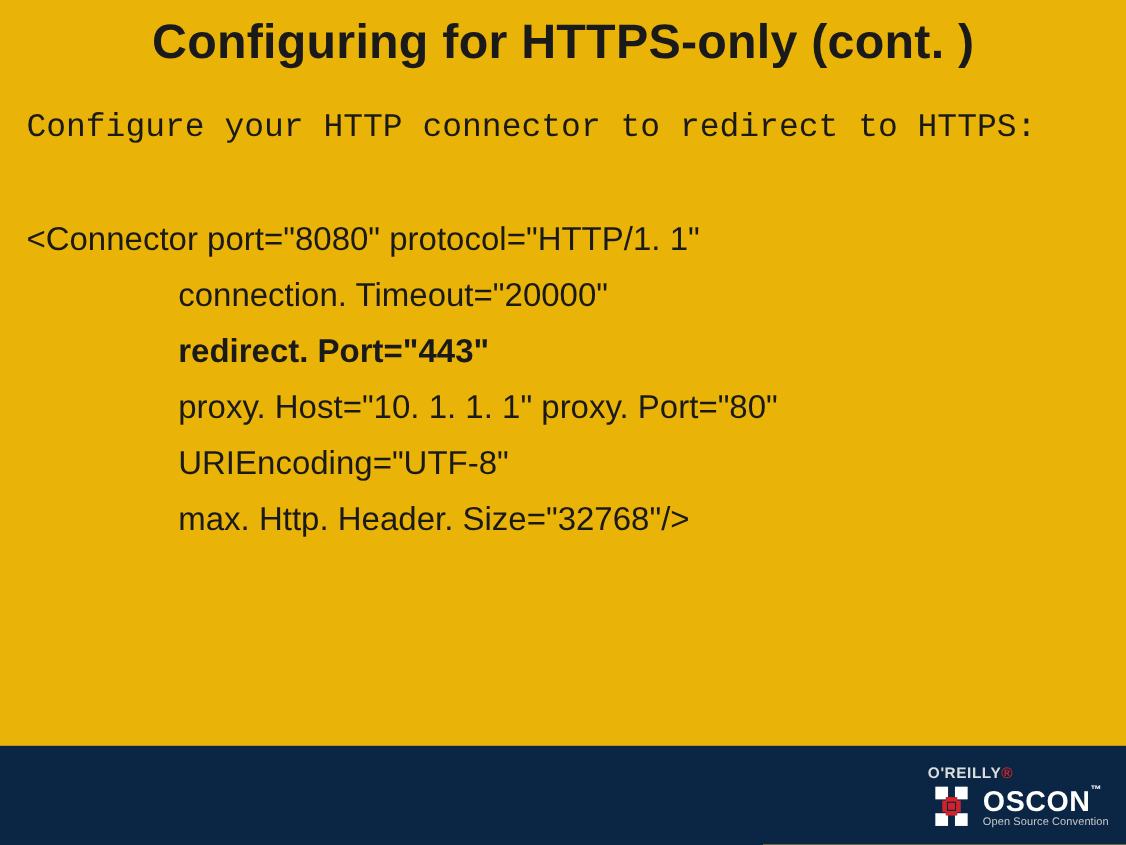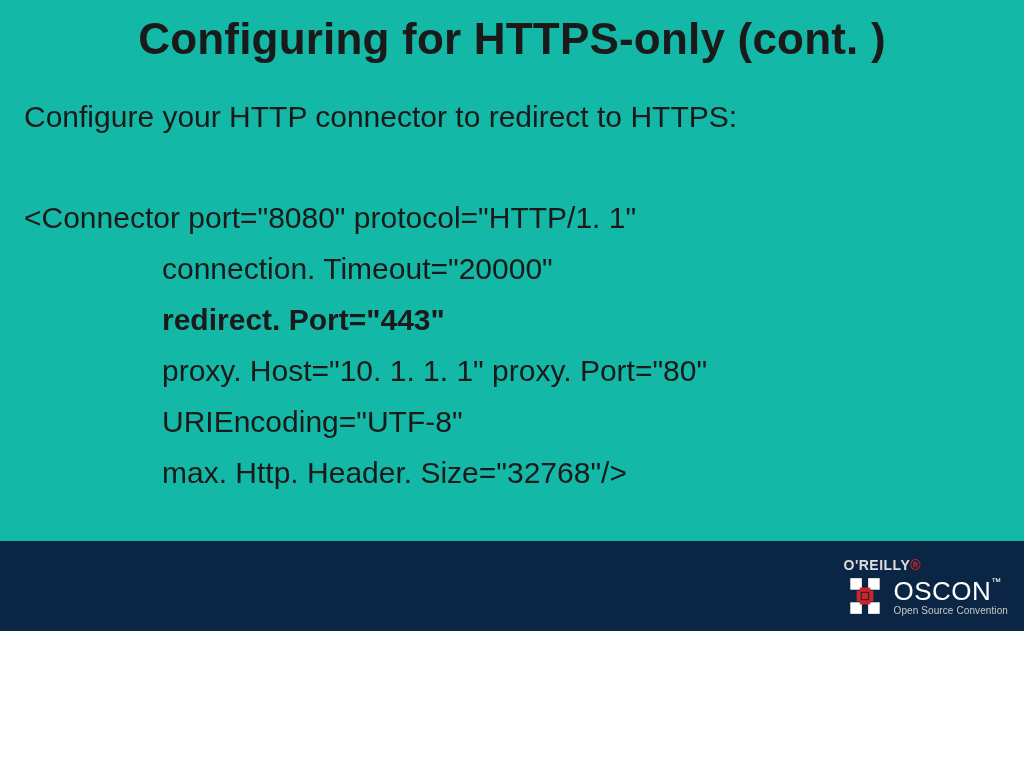--- a/index.html
+++ b/index.html
@@ -1,28 +1,28 @@
 <!DOCTYPE html>
 <html><head>
 <meta charset="utf-8">
 <style>
   * { margin: 0; padding: 0; box-sizing: border-box; }
   html, body { width: 1024px; height: 768px; overflow: hidden; font-family: Arial, Helvetica, sans-serif; background: #fff; }
-  .slide { width: 1024px; height: 631px; position: relative; background: #14b8a6; color: #1a1a1a; }
+  .slide { width: 1024px; height: 768px; position: relative; background: #eab308; color: #1a1a1a; }
   .title { font-size: 44px; font-weight: 700; text-align: center; padding-top: 14px; letter-spacing: 0.2px; }
-  .subtitle { font-size: 30px; font-weight: 400; padding: 36px 24px 0 24px; }
+  .subtitle { font-size: 30px; font-weight: 400; padding: 36px 24px 0 24px; font-family: Liberation Mono, monospace; }
   .code { font-size: 30px; font-weight: 400; padding: 58px 24px 0 24px; line-height: 1.7; }
   .code .indent { padding-left: 138px; display: block; }
   .code .bold { font-weight: 700; }
   .footer { position: absolute; left: 0; right: 0; bottom: 0; height: 90px; background: #0b2644; }
   .brand { position: absolute; right: 16px; bottom: 14px; text-align: left; color: #fff; }
   .oreilly { font-size: 14px; font-weight: 700; letter-spacing: 0.5px; color: #ddd; }
   .oreilly .red { color: #d2232a; }
   .oscon-row { display: flex; align-items: center; gap: 8px; margin-top: 2px; }
-  .oscon { font-size: 26px; font-weight: 400; letter-spacing: 0.5px; color: #fff; }
+  .oscon { font-size: 26px; font-weight: 700; letter-spacing: 0.5px; color: #fff; }
   .tm { font-size: 10px; vertical-align: top; color: #fff; }
   .tagline { font-size: 10px; color: #c9c9c9; margin-top: -2px; letter-spacing: 0.1px; }
   .logo-icon { width: 42px; height: 42px; }
 </style>
 </head>
 <body>
 
 <div class="slide">
 
   <h1 class="title">Configuring for HTTPS-only (cont. )</h1>

